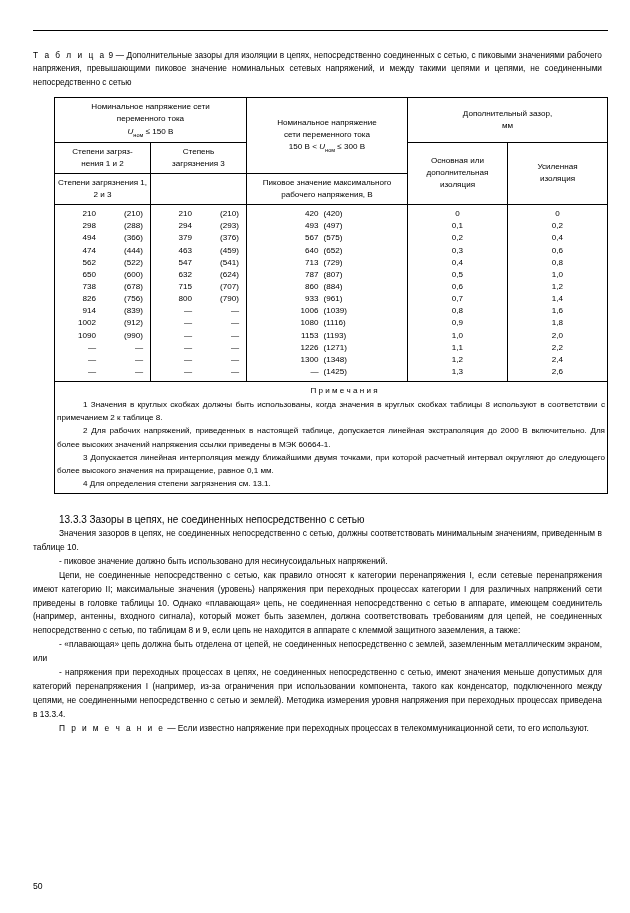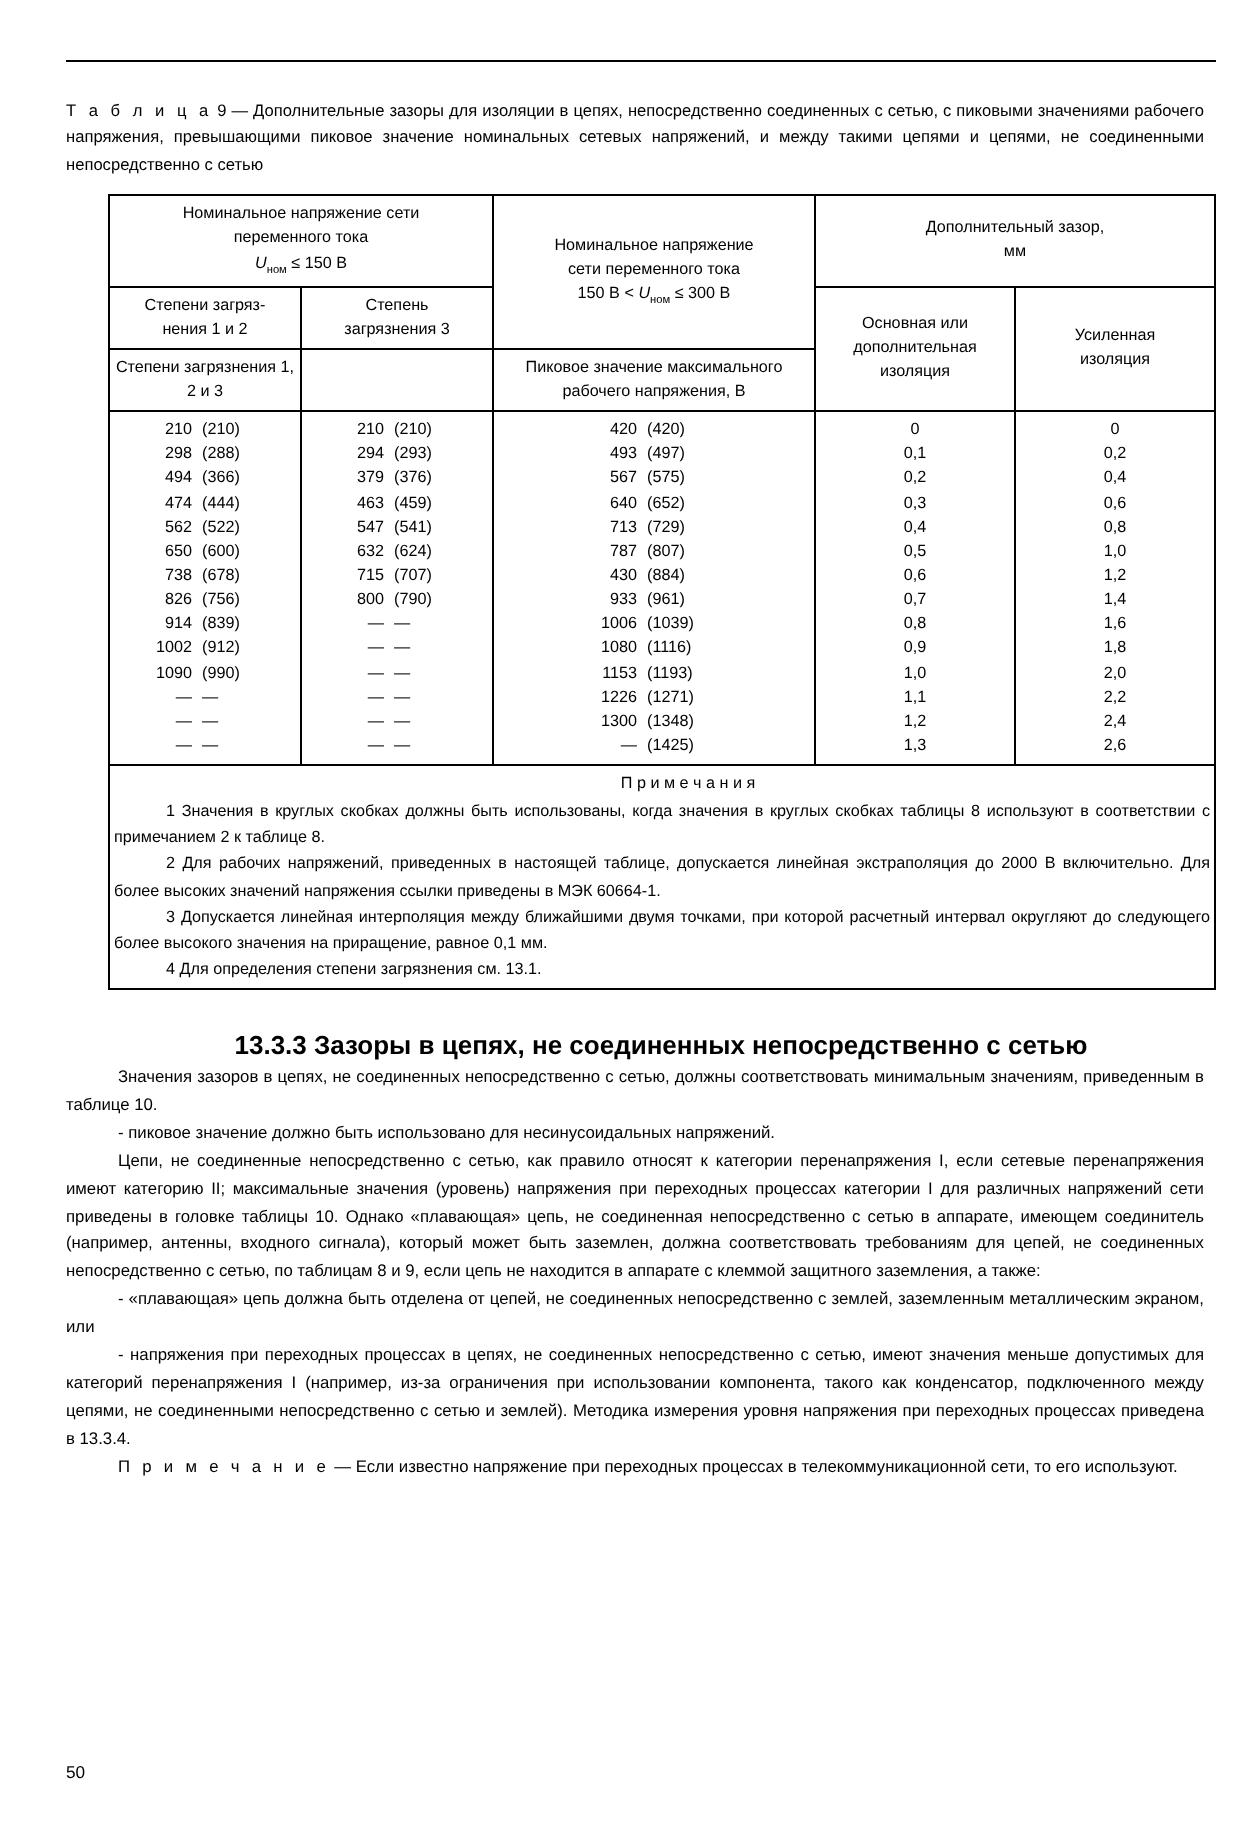--- a/index.html
+++ b/index.html
@@ -86,21 +86,21 @@
   .numrow {
     display: flex;
     justify-content: center;
   }
   .n-main {
     width: 34px;
     text-align: right;
   }
   .n-par {
     width: 42px;
-    text-align: left;
+    text-align: right;
     padding-left: 5px;
   }
   .n-main-w {
     width: 36px;
     text-align: right;
   }
   .n-par-w {
     width: 48px;
     text-align: left;
     padding-left: 5px;
@@ -123,25 +123,24 @@
     text-indent: 26px;
     text-align: justify;
     line-height: 1.62;
   }
   
   .body-wrap {
     margin-top: 20px;
     padding-right: 6px;
   }
   h3.sec {
-    font-size: 13px;
-    font-weight: bold;
+    font-size: 10px;
+    font-weight: normal;
     margin: 0 0 2px 0;
     text-indent: 26px;
-    text-align: center;
   }
   p.t {
     font-size: 8.4px;
     line-height: 1.655;
     margin: 0;
     text-align: justify;
     text-indent: 26px;
   }
   .pageno {
     position: absolute;
@@ -349,21 +348,21 @@
               </div>
               <div class="numrow">
                 <span class="n-main-w">713</span>
                 <span class="n-par-w">(729)</span>
               </div>
               <div class="numrow">
                 <span class="n-main-w">787</span>
                 <span class="n-par-w">(807)</span>
               </div>
               <div class="numrow">
-                <span class="n-main-w">430</span>
+                <span class="n-main-w">860</span>
                 <span class="n-par-w">(884)</span>
               </div>
               <div class="numrow">
                 <span class="n-main-w">933</span>
                 <span class="n-par-w">(961)</span>
               </div>
               <div class="numrow">
                 <span class="n-main-w">1006</span>
                 <span class="n-par-w">(1039)</span>
               </div>

